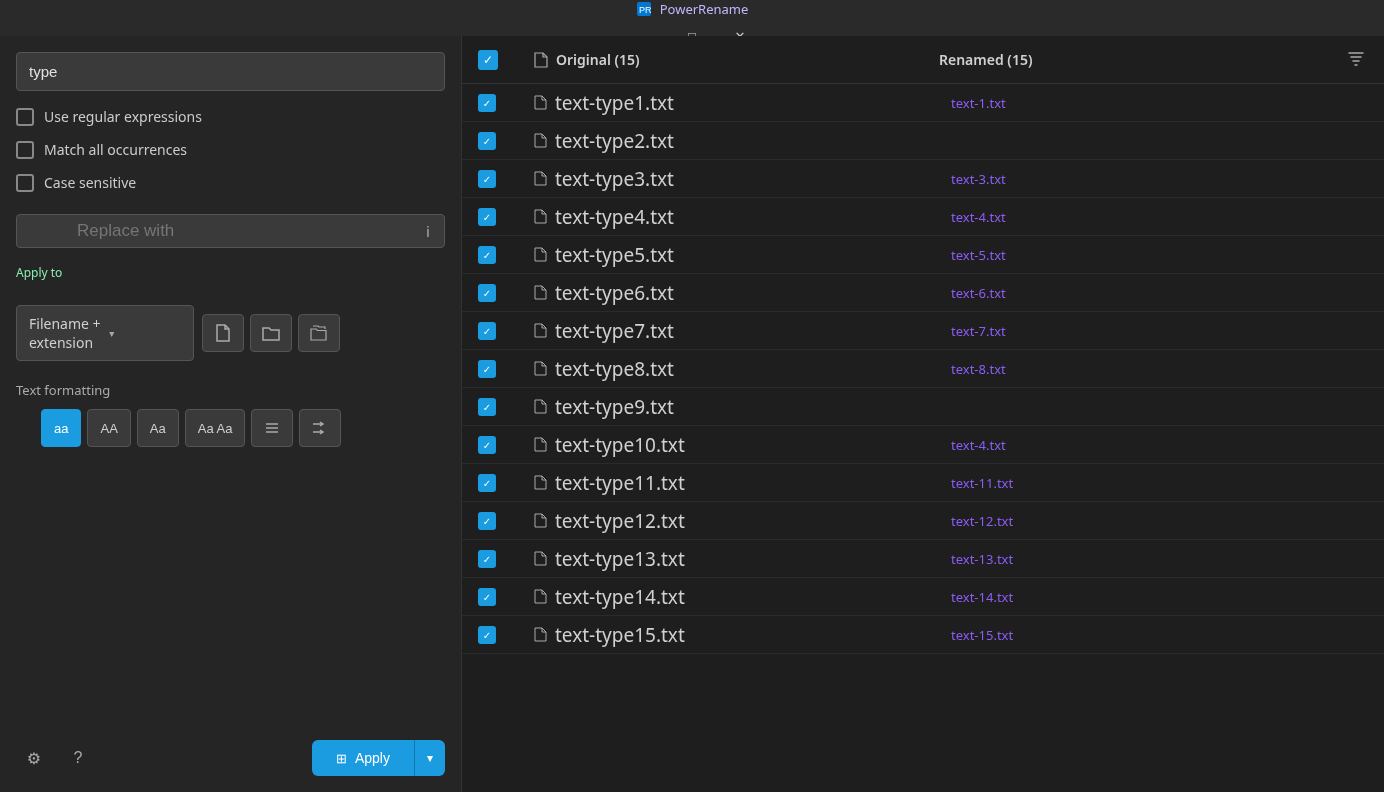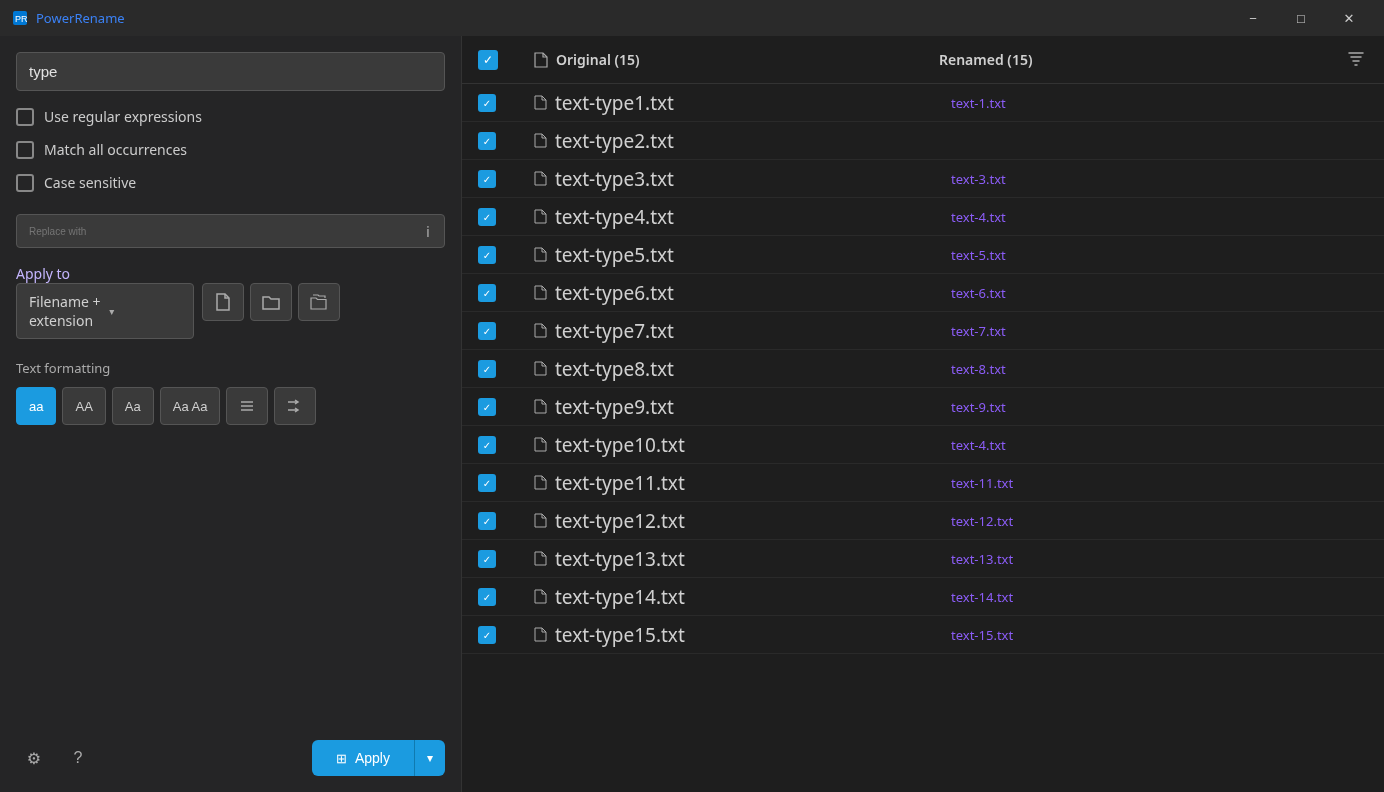--- a/index.html
+++ b/index.html
@@ -16,33 +16,34 @@
 
     
     .titlebar {
       display: flex;
       align-items: center;
       justify-content: space-between;
       background: #2a2a2a;
       height: 36px;
       padding: 0 12px;
       flex-shrink: 0;
+      flex-direction: column;
     }
     .titlebar-left {
       display: flex;
       align-items: center;
       gap: 8px;
     }
     .titlebar-icon {
       width: 16px;
       height: 16px;
     }
     .titlebar-title {
       font-size: 13px;
-      color: #3b82f6;
+      color: #c4b5fd;
     }
     .titlebar-controls {
       display: flex;
       align-items: center;
       gap: 2px;
     }
     .titlebar-btn {
       width: 46px;
       height: 36px;
       background: transparent;
@@ -114,44 +115,46 @@
       align-items: center;
       background: #3a3a3a;
       border: 1px solid #555;
       border-radius: 4px;
     }
     .replace-input {
       flex: 1;
       background: transparent;
       border: none;
       color: #aaa;
-      font-size: 10px;
+      font-size: 17px;
       padding: 0 12px;
       outline: none;
+      margin-left: 48px;
     }
     .replace-info-btn {
       width: 32px;
       height: 32px;
       background: transparent;
       border: none;
       color: #aaa;
       font-size: 15px;
       cursor: pointer;
       display: flex;
       align-items: center;
       justify-content: center;
     }
 
     .apply-to-label {
-      font-size: 14px;
-      color: #c4b5fd;
-      margin-bottom: 0;
+      font-size: 12px;
+      color: #86efac;
+      margin-bottom: 24px;
     }
     .apply-to-row {
       display: flex;
+      align-items: center;
       gap: 8px;
       margin-bottom: 20px;
     }
     .apply-to-select {
       background: #3a3a3a;
       border: 1px solid #555;
       border-radius: 4px;
       color: #d0d0d0;
       font-size: 14px;
       padding: 8px 12px;
@@ -184,20 +187,21 @@
 
     .text-formatting-label {
       font-size: 13px;
       color: #aaa;
       margin-bottom: 10px;
     }
     .text-formatting-row {
       display: flex;
       align-items: flex-start;
       gap: 6px;
+      margin-left: 25px;
     }
     .format-btn {
       height: 38px;
       padding: 0 12px;
       background: #3a3a3a;
       border: 1px solid #555;
       border-radius: 4px;
       color: #d0d0d0;
       font-size: 13px;
       cursor: pointer;
@@ -610,21 +614,20 @@
       <div class="file-checkbox-area">
         <div class="file-checkbox">✓</div>
       </div>
       <div class="file-original">
         <svg width="13" height="15" viewBox="0 0 13 15" fill="none" class="file-icon">
           <path d="M1 1h7l4 4v9H1V1z" stroke="#aaa" stroke-width="1" fill="none"></path>
           <path d="M8 1v4h4" stroke="#aaa" stroke-width="1" fill="none"></path>
         </svg>
         <span>text-type9.txt</span>
       </div>
-      <div class="file-renamed">text-9.txt</div>
     </div>
         <div class="file-row">
       <div class="file-checkbox-area">
         <div class="file-checkbox">✓</div>
       </div>
       <div class="file-original">
         <svg width="13" height="15" viewBox="0 0 13 15" fill="none" class="file-icon">
           <path d="M1 1h7l4 4v9H1V1z" stroke="#aaa" stroke-width="1" fill="none"></path>
           <path d="M8 1v4h4" stroke="#aaa" stroke-width="1" fill="none"></path>
         </svg>

